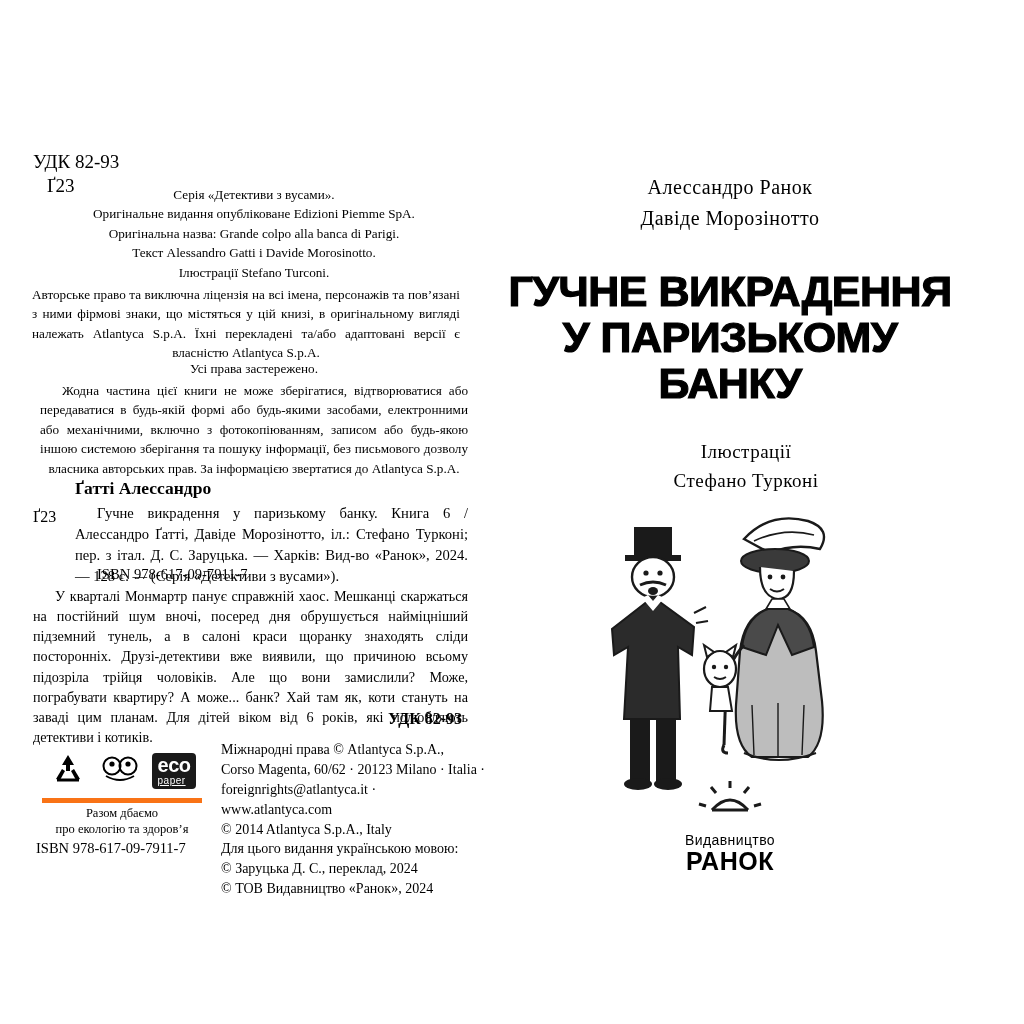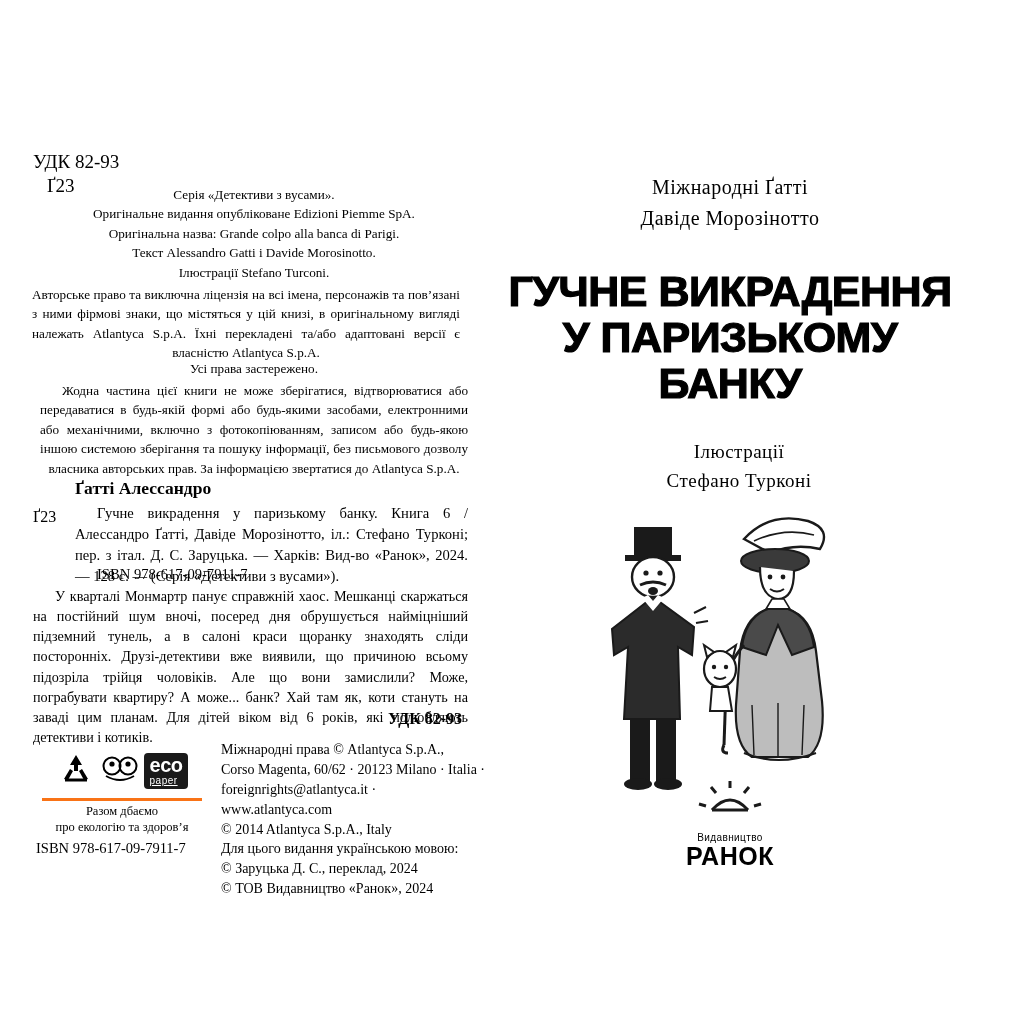--- a/index.html
+++ b/index.html
@@ -143,21 +143,21 @@
     position: absolute;
     left: 42px;
     top: 748px;
     width: 160px;
     text-align: center;
   }
   .eco-logos {
     display: flex;
     align-items: center;
     justify-content: center;
-    gap: 6px;
+    gap: 14px;
     height: 46px;
   }
   .eco-tag {
     background: #1a1a1a;
     color: #ffffff;
     border-radius: 4px;
     padding: 2px 6px 3px 6px;
     font-family: "Liberation Sans", sans-serif;
     line-height: 1;
     text-align: left;
@@ -172,21 +172,21 @@
     font-size: 10px;
     display: block;
     margin-top: 1px;
     letter-spacing: 0.5px;
     text-decoration: underline;
   }
   .eco-caption {
     font-size: 12.5px;
     line-height: 1.25;
     margin-top: 4px;
-    border-top: 3px solid #f97316;
+    border-top: 5px solid #f97316;
     padding-top: 3px;
   }
   .isbn-bottom {
     position: absolute;
     left: 36px;
     top: 840px;
     font-size: 14.5px;
   }
 
   .rights-int {
@@ -223,21 +223,21 @@
     font-family: "Liberation Sans", sans-serif;
     font-weight: bold;
     font-size: 43px;
     line-height: 1.07;
     letter-spacing: -0.5px;
     text-transform: uppercase;
     -webkit-text-stroke: 1.2px #000;
   }
   .illus-credit {
     position: absolute;
-    left: 9px;
+    left: 16px;
     top: 437px;
     width: 512px;
     text-align: center;
     font-size: 19px;
     line-height: 1.55;
     letter-spacing: 0.5px;
   }
 
   .illustration {
     position: absolute;
@@ -249,21 +249,21 @@
 
   .publisher {
     position: absolute;
     left: 0;
     top: 780px;
     width: 512px;
     text-align: center;
   }
   .pub-name {
     font-family: "Liberation Sans", sans-serif;
-    font-size: 10px;
+    font-size: 14px;
     letter-spacing: 0.4px;
     margin-top: 2px;
   }
   .pub-ranok {
     font-family: "Liberation Sans", sans-serif;
     font-weight: bold;
     font-size: 25px;
     letter-spacing: 0.5px;
     line-height: 1;
     margin-top: 1px;
@@ -338,21 +338,21 @@
 foreignrights@atlantyca.it · www.atlantyca.com
 © 2014 Atlantyca S.p.A., Italy
 Для цього видання українською мовою:
 © Заруцька Д. С., переклад, 2024
 © ТОВ Видавництво «Ранок», 2024</div>
     </div>
 
     <div class="right-page">
 
       <div class="authors">
-        <div>Міжнародні  Ґатті</div>
+        <div>Алессандро  Ранок</div>
         <div>Давіде  Морозінотто</div>
       </div>
 
       <div class="book-title">
         <div>ГУЧНЕ ВИКРАДЕННЯ</div>
         <div>У ПАРИЗЬКОМУ</div>
         <div>БАНКУ</div>
       </div>
 
       <div class="illus-credit">

